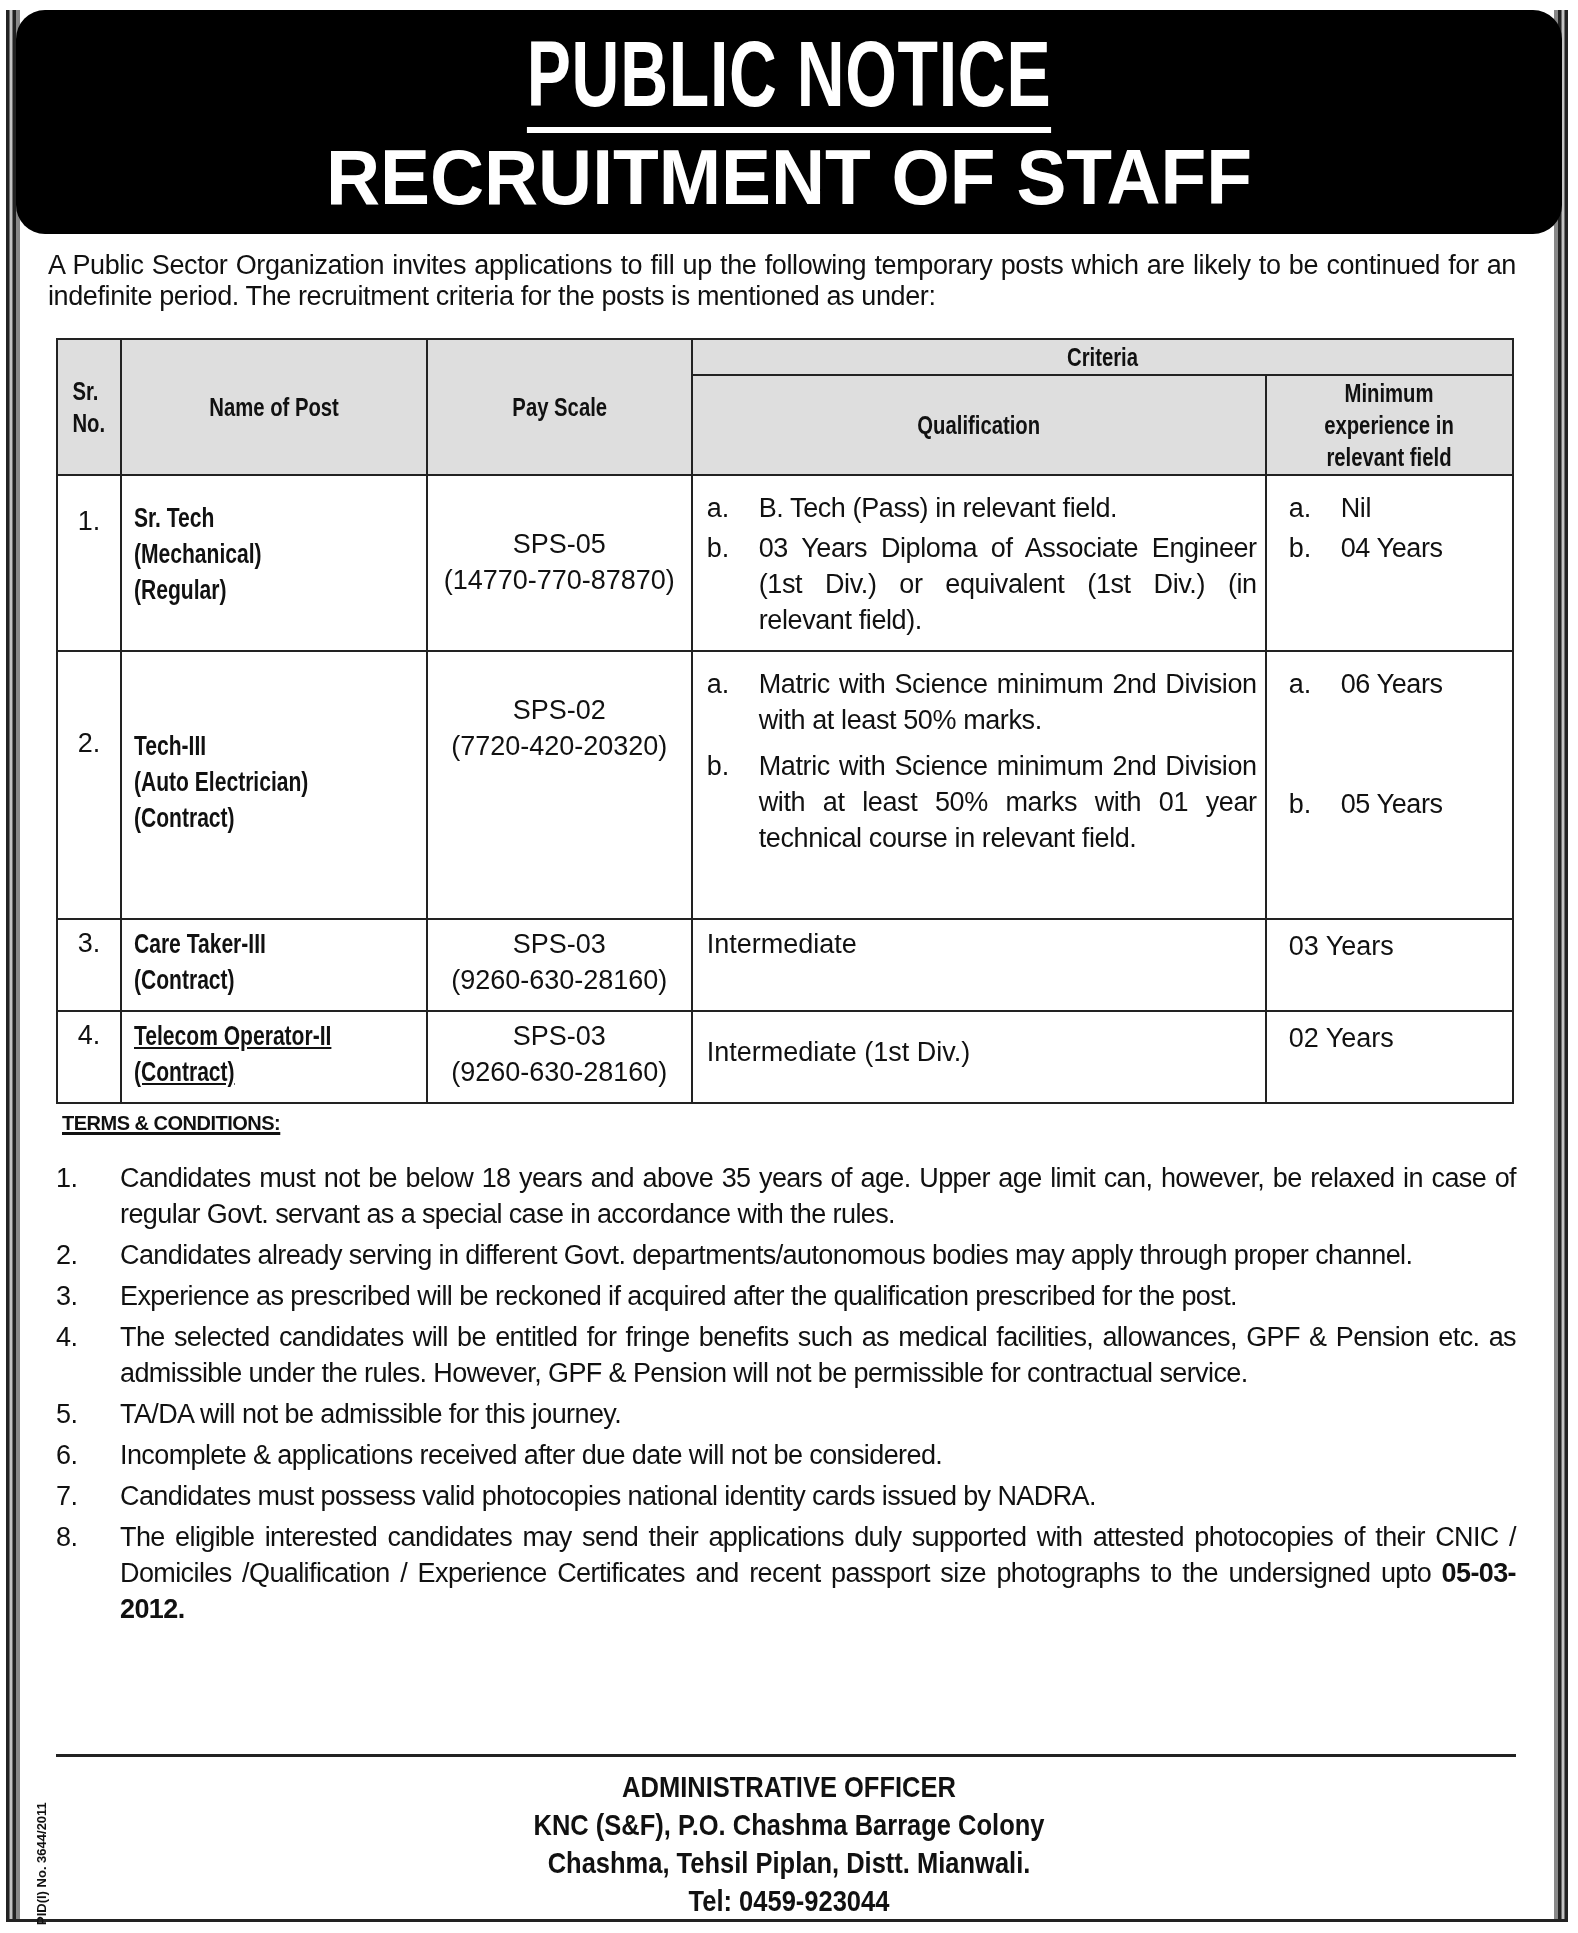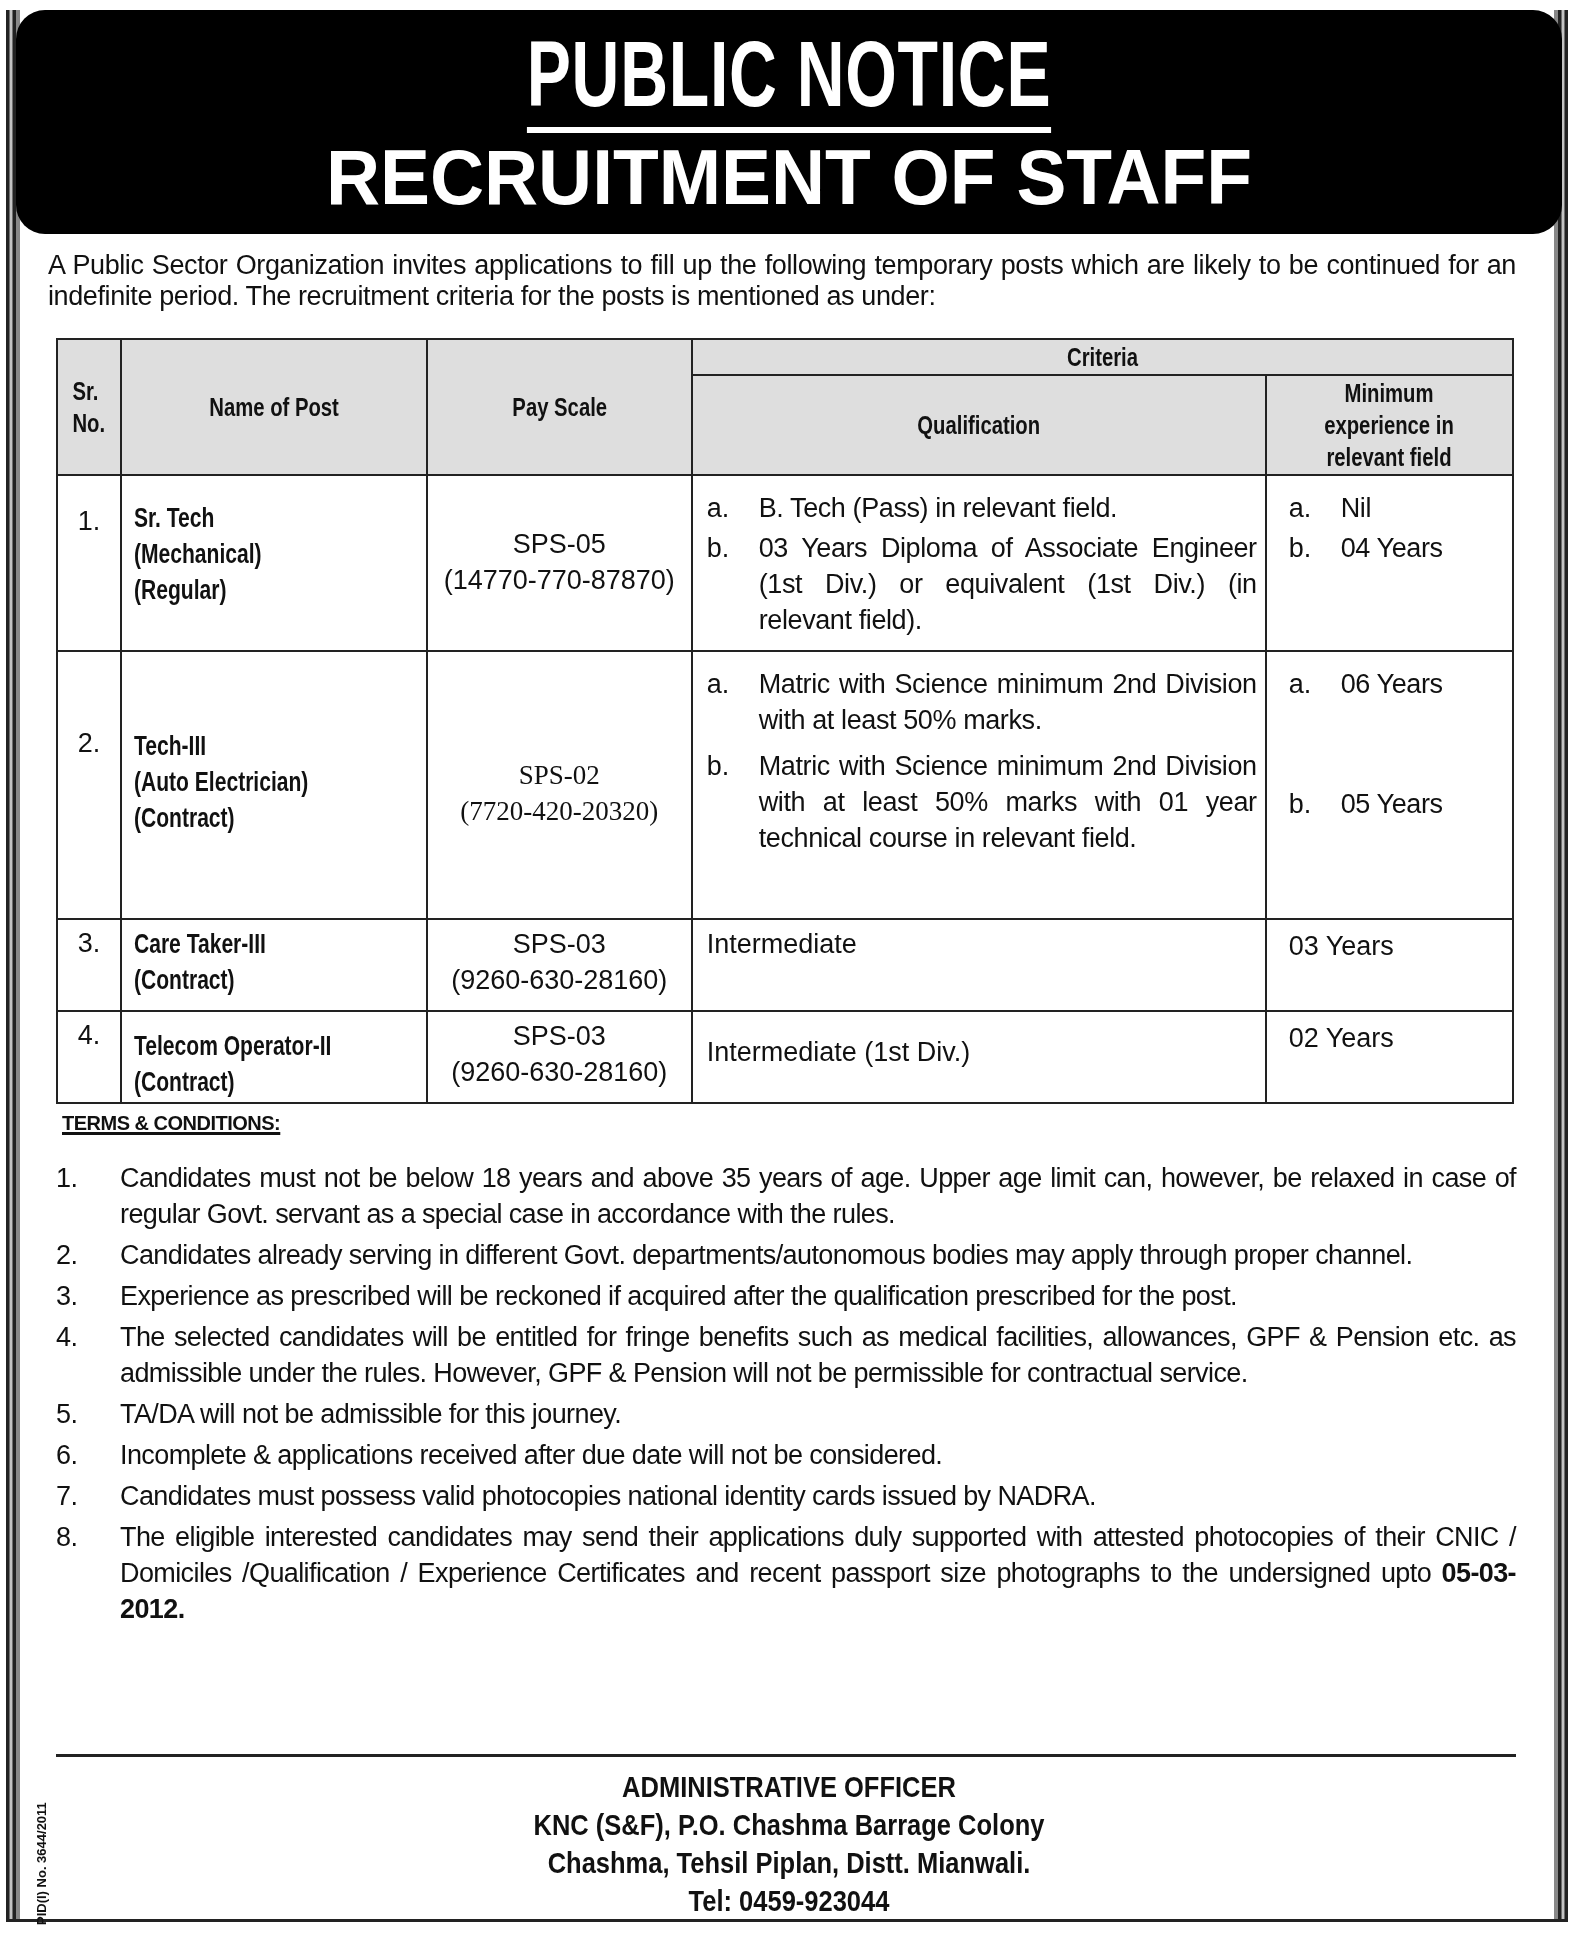--- a/index.html
+++ b/index.html
@@ -134,21 +134,21 @@
           </div>
       </td>
     </tr>
     <tr style="height:268px;">
       <td class="srno" style="padding-top:76px;">2.</td>
       <td class="post" style="padding-top:76px;margin-left:36px;">
         <span class="nm">Tech-III</span>
         <span class="nm">(Auto Electrician)</span>
         <span class="nm">(Contract)</span>
       </td>
-      <td class="pay" style="padding-top:105px;font-family:Liberation Serif, serif;">
+      <td class="pay" style="padding-top:40px;">
         <div>SPS-02</div>
         <div>(7720-420-20320)</div>
       </td>
       <td class="qual">
         <div class="li" style="margin-bottom:10px;">
             <span class="lt">a.</span>
             <span class="tx">Matric with Science minimum 2nd Division with at least 50% marks.</span>
           </div>
         <div class="li">
             <span class="lt">b.</span>
@@ -174,21 +174,21 @@
       </td>
       <td class="pay" style="padding-top:6px;">
         <div>SPS-03</div>
         <div>(9260-630-28160)</div>
       </td>
       <td class="qual" style="padding-top:6px;">Intermediate</td>
       <td class="exp" style="padding-top:8px;">03 Years</td>
     </tr>
     <tr style="height:92px;">
       <td class="srno" style="padding-top:8px;">4.</td>
-      <td class="post" style="padding-top:16px;">
+      <td class="post" style="padding-top:6px;text-decoration:underline;">
         <span class="nm">Telecom Operator-II</span>
         <span class="nm">(Contract)</span>
       </td>
       <td class="pay" style="padding-top:6px;">
         <div>SPS-03</div>
         <div>(9260-630-28160)</div>
       </td>
       <td class="qual" style="padding-top:22px;">Intermediate (1st Div.)</td>
       <td class="exp" style="padding-top:8px;">02 Years</td>
     </tr>

